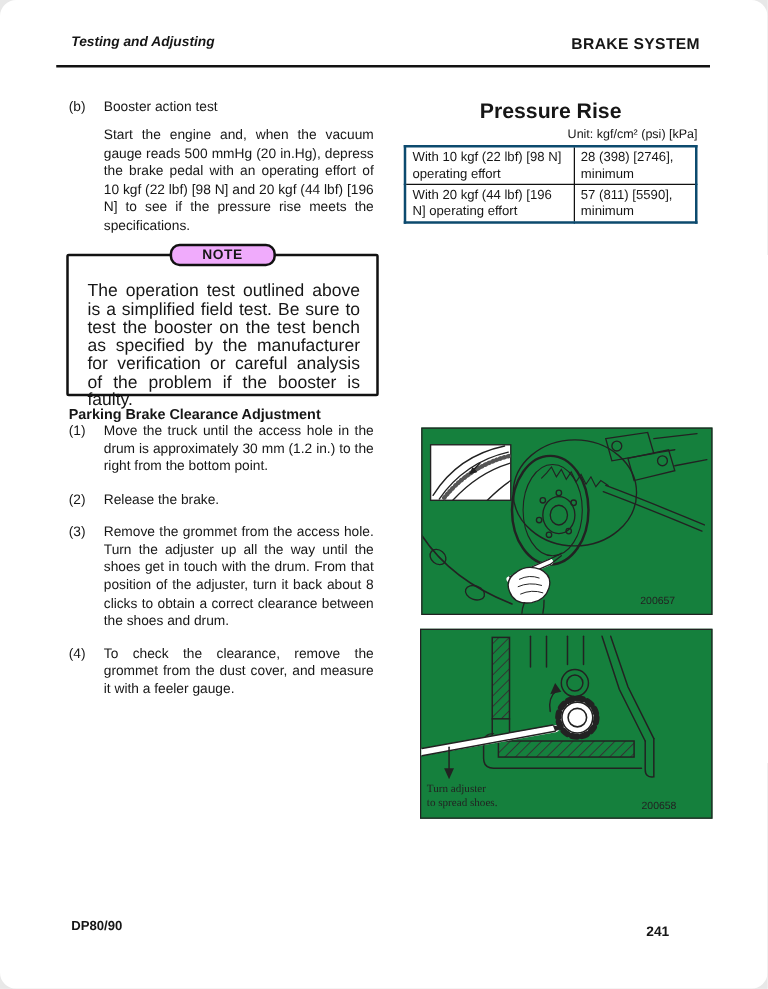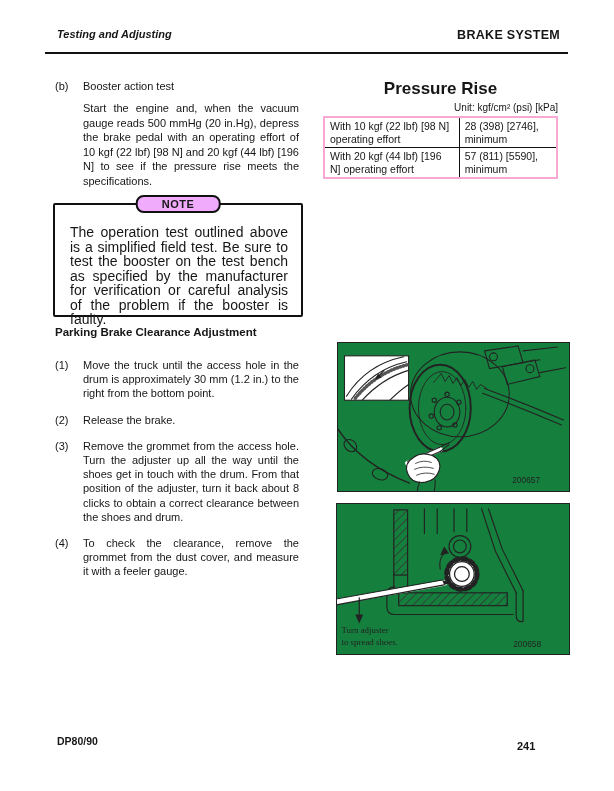--- a/index.html
+++ b/index.html
@@ -1,46 +1,47 @@
 <!DOCTYPE html>
 <html><head>
 <meta charset="utf-8">
 <style>
   * { margin:0; padding:0; box-sizing:border-box; }
   html,body { background:#e8e8e8; }
   .page {
     position:relative; width:614px; height:791px; background:#ffffff;
     font-family:"Liberation Sans", sans-serif; color:#161616; overflow:hidden;
     margin:0 auto;
+    border-radius:13px;
   }
   
   .hdr-left { position:absolute; left:57px; top:28px; font-size:11px; font-weight:bold; font-style:italic; }
   .hdr-right { position:absolute; right:54px; top:28px; font-size:12.5px; font-weight:bold; letter-spacing:0.3px; }
   .hdr-rule { position:absolute; left:45px; top:52px; width:523px; height:2px; background:#111; }
   
   .booster { position:absolute; left:55px; top:80px; width:244px; }
   .item-row { display:flex; font-size:11px; }
   .item-num { width:28px; flex:0 0 28px; }
   .booster p { margin-left:28px; margin-top:9px; font-size:11px; line-height:14.5px; text-align:justify; }
   
   .pressure { position:absolute; left:323px; top:79px; width:235px; }
   .pressure-title { text-align:center; font-size:17px; font-weight:bold; }
   .pressure-unit { text-align:right; font-size:10px; margin-top:3px; margin-bottom:3px; }
-  table.ptable { width:100%; border-collapse:collapse; border:2px solid #f9a8d4; }
+  table.ptable { width:100%; border-collapse:collapse; border:2px solid #0c4a6e; }
   table.ptable td { border:1px solid #111; font-size:10.5px; line-height:12.5px; padding:2px 5px; vertical-align:middle; height:28px; }
   table.ptable td.cond { width:58%; }
   
   .note-box { position:absolute; left:53px; top:203px; width:250px; height:114px; border:2px solid #111; border-radius:2px; }
   .note-label { position:absolute; top:-10px; left:50%; transform:translateX(-50%);
     background:#f0abfc; border:2px solid #111; border-radius:8px; padding:1px 24px;
     font-size:11px; font-weight:bold; letter-spacing:0.5px; }
   .note-body { padding:20px 13px 0 15px; font-size:14px; line-height:14.5px; text-align:justify; }
   
   .parking { position:absolute; left:55px; top:326px; width:244px; }
-  .parking-heading { font-size:11.5px; font-weight:bold; margin-bottom:20px; }
+  .parking-heading { font-size:11.5px; font-weight:bold; margin-bottom:0; }
   .step { display:flex; font-size:11px; line-height:14.2px; margin-bottom:12px; }
   .step .num { width:28px; flex:0 0 28px; }
   .step .txt { flex:1; text-align:justify; }
   
   .figure { position:absolute; border:1.5px solid #222; background:#15803d; }
   .fig1 { left:337px; top:342px; width:233px; height:150px; }
   .fig2 { left:336px; top:503px; width:234px; height:152px; }
   .figure svg { display:block; width:100%; height:100%; }
   
   .ftr-model { position:absolute; left:57px; top:735px; font-size:10.5px; font-weight:bold; }

